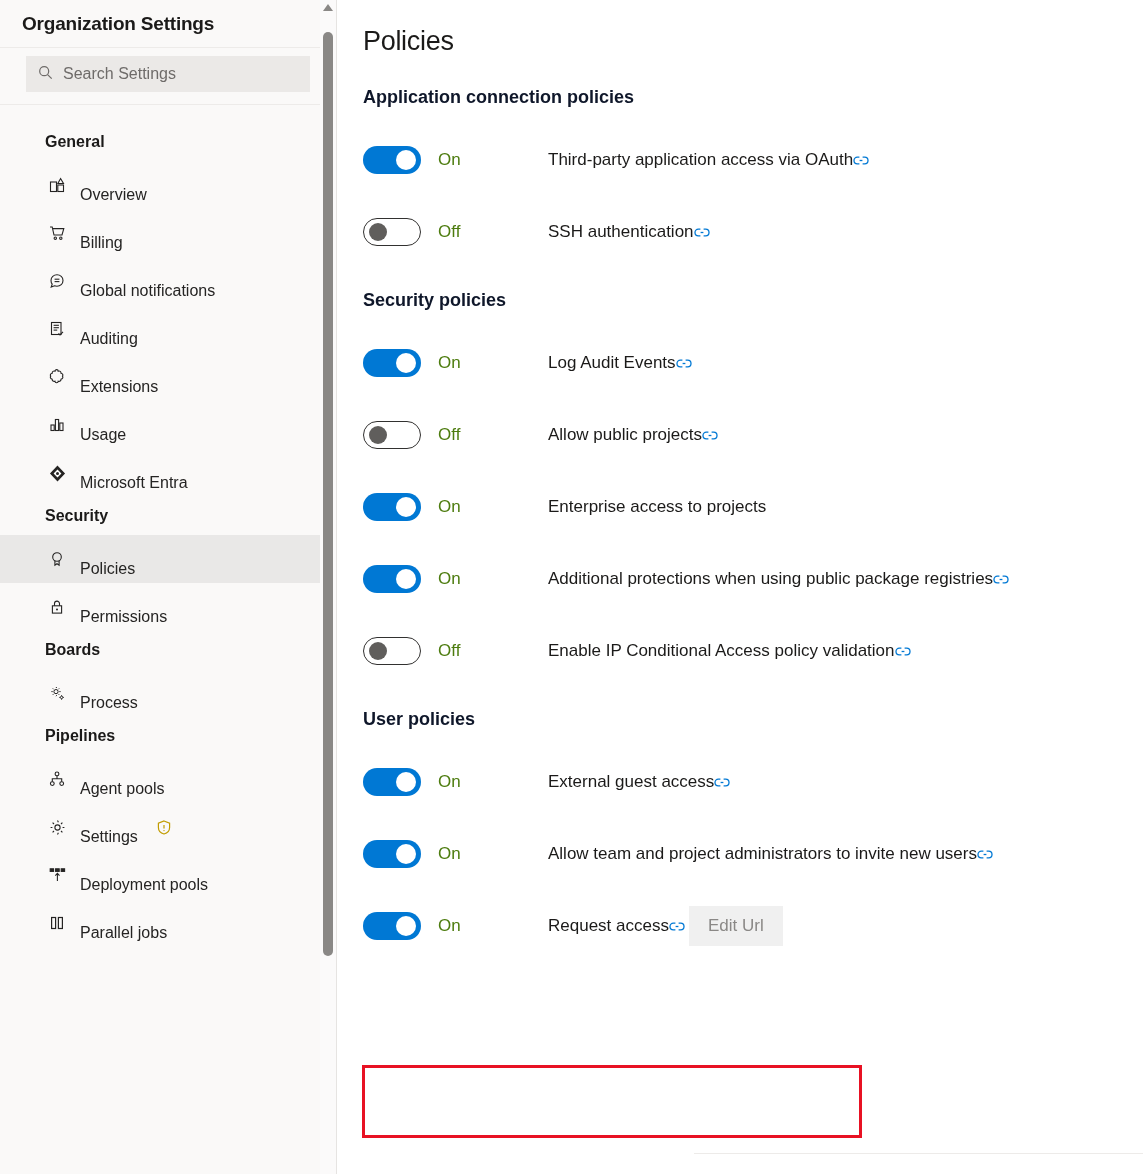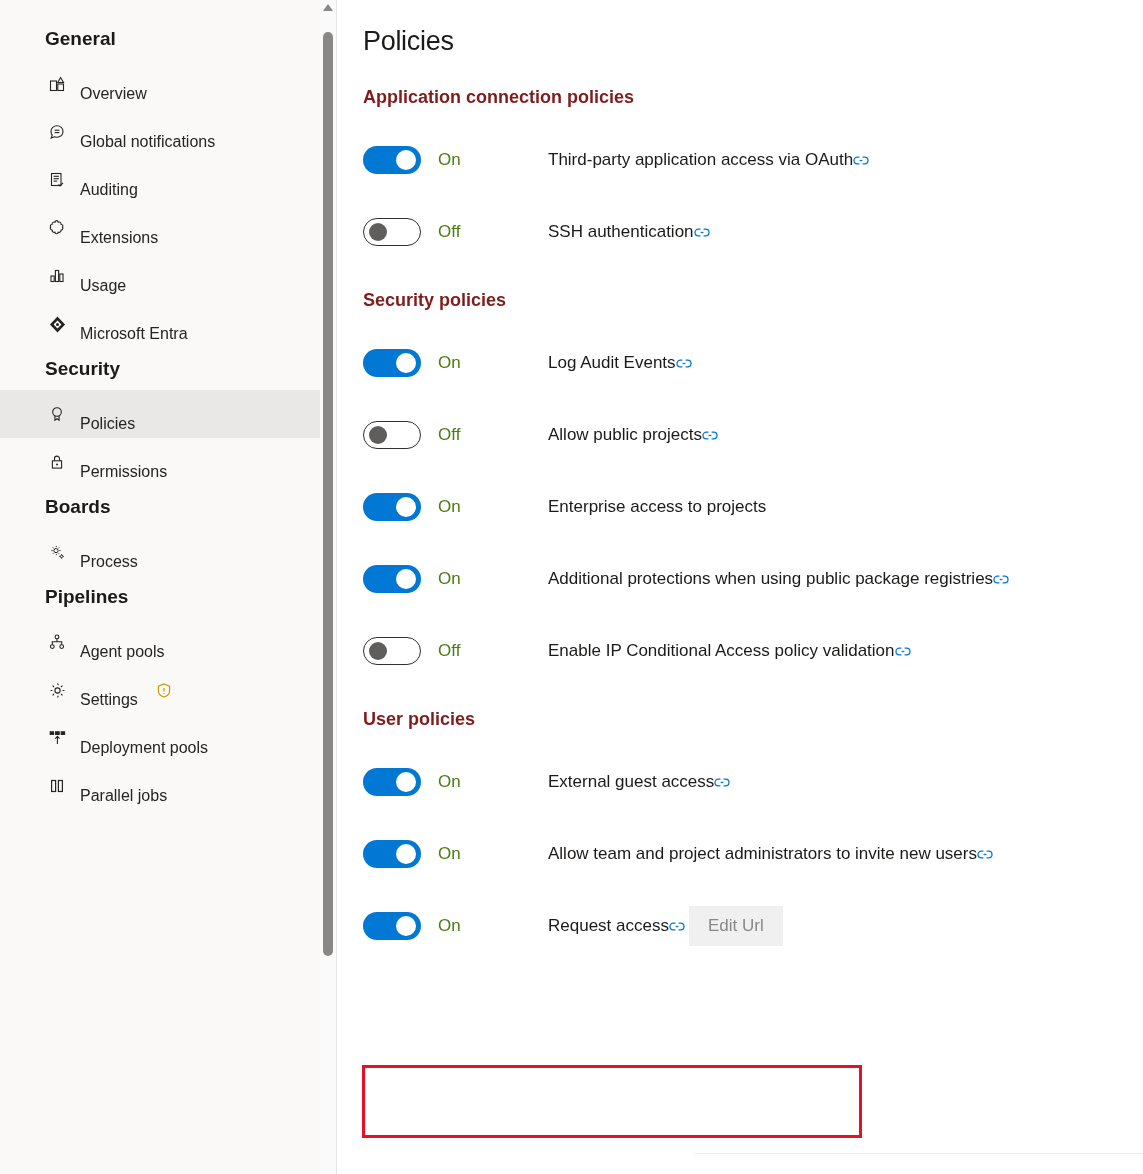--- a/index.html
+++ b/index.html
@@ -37,21 +37,21 @@
     height: 36px; background: #ebe9e7;
     display: flex; align-items: center; gap: 10px;
     padding: 0 12px;
     border: none;
   }
   .search-box .ph {
     font-size: 16px; color: #6e6b69;
   }
   .nav { padding-top: 18px; }
   .nav-group-title {
-    font-size: 19px; font-weight: bold; color: #1b1a19;
+    font-size: 16px; font-weight: bold; color: #1b1a19;
     padding: 10px 0 10px 45px;
   }
   .nav-item {
     height: 48px;
     display: flex; align-items: center; gap: 14px;
     padding-left: 48px;
     font-size: 16px; color: #252423;
     cursor: pointer;
   }
   .nav-item.active { background: #e9e8e7; }
@@ -91,21 +91,21 @@
     position: relative;
     overflow: hidden;
   }
   .page-title {
     font-size: 27px; font-weight: normal; color: #1b1a19;
     letter-spacing: -0.3px;
     margin-bottom: 30px;
   }
   .section { margin-bottom: 6px; }
   .section-title {
-    font-size: 18px; font-weight: bold; color: #7f1d1d;
+    font-size: 18px; font-weight: bold; color: #0f172a;
     margin-bottom: 16px;
   }
   .policy-row {
     height: 72px;
     display: flex; align-items: center;
     position: relative;
   }
   .toggle {
     width: 58px; height: 28px;
     border-radius: 14px;
@@ -167,39 +167,63 @@
     height: 1px; background: #edebe9;
   }
 </style>
 </head>
 <body>
 
 <div class="app">
 
   <aside class="sidebar">
 
-
+    <div class="sidebar-header">
+      <span class="title">Organization Settings</span>
+    </div>
+
+    <div class="search-wrap">
+      <div class="search-box">
+        <span>
+          <svg width="15" height="15" viewBox="0 0 16 16" fill="none" stroke="#6e6b69" stroke-width="1.3">
+            <circle cx="6.6" cy="6.6" r="4.8"></circle>
+              <line x1="10.2" y1="10.2" x2="14.6" y2="14.6"></line>
+          </svg>
+        </span>
+        <span class="ph">Search Settings</span>
+      </div>
+    </div>
 
     <nav class="nav">
 
       <div class="nav-group-title">General</div>
 
       <div class="nav-item">
         <span class="ico">
           <svg width="16" height="16" viewBox="0 0 16 16" fill="none" stroke="#252423" stroke-width="1.1">
             <rect x="1.5" y="5" width="6" height="9.5"></rect>
               <rect x="8.8" y="8" width="5.7" height="6.5"></rect>
             <path d="M8.8 6.5 L11.6 1.5 L14.5 6.5 Z"></path>
           </svg>
         </span>
         <span class="lbl">Overview</span>
       </div>
 
 
 
+      <div class="nav-item">
+        <span class="ico">
+          <svg width="16" height="16" viewBox="0 0 16 16" fill="none" stroke="#252423" stroke-width="1.1">
+            <path d="M1 2 H3.2 L5 10 H13 L14.8 3.6 H3.7"></path>
+            <circle cx="6.3" cy="13.2" r="1.2"></circle>
+              <circle cx="11.8" cy="13.2" r="1.2"></circle>
+          </svg>
+        </span>
+        <span class="lbl">Billing</span>
+      </div>
 
       <div class="nav-item">
         <span class="ico">
           <svg width="16" height="16" viewBox="0 0 16 16" fill="none" stroke="#252423" stroke-width="1.1">
             <path d="M14 7.4 C14 10.8 11.3 13.2 8 13.2 C7 13.2 6.2 13.1 5.5 12.8 L2.2 14 L3.2 11.2 C2.4 10.2 2 8.9 2 7.4 C2 4.1 4.7 1.8 8 1.8 C11.3 1.8 14 4.1 14 7.4 Z"></path>
             <line x1="5.6" y1="6.2" x2="10.4" y2="6.2"></line>
               <line x1="5.6" y1="8.6" x2="10.4" y2="8.6"></line>
           </svg>
         </span>
         <span class="lbl">Global notifications</span>

